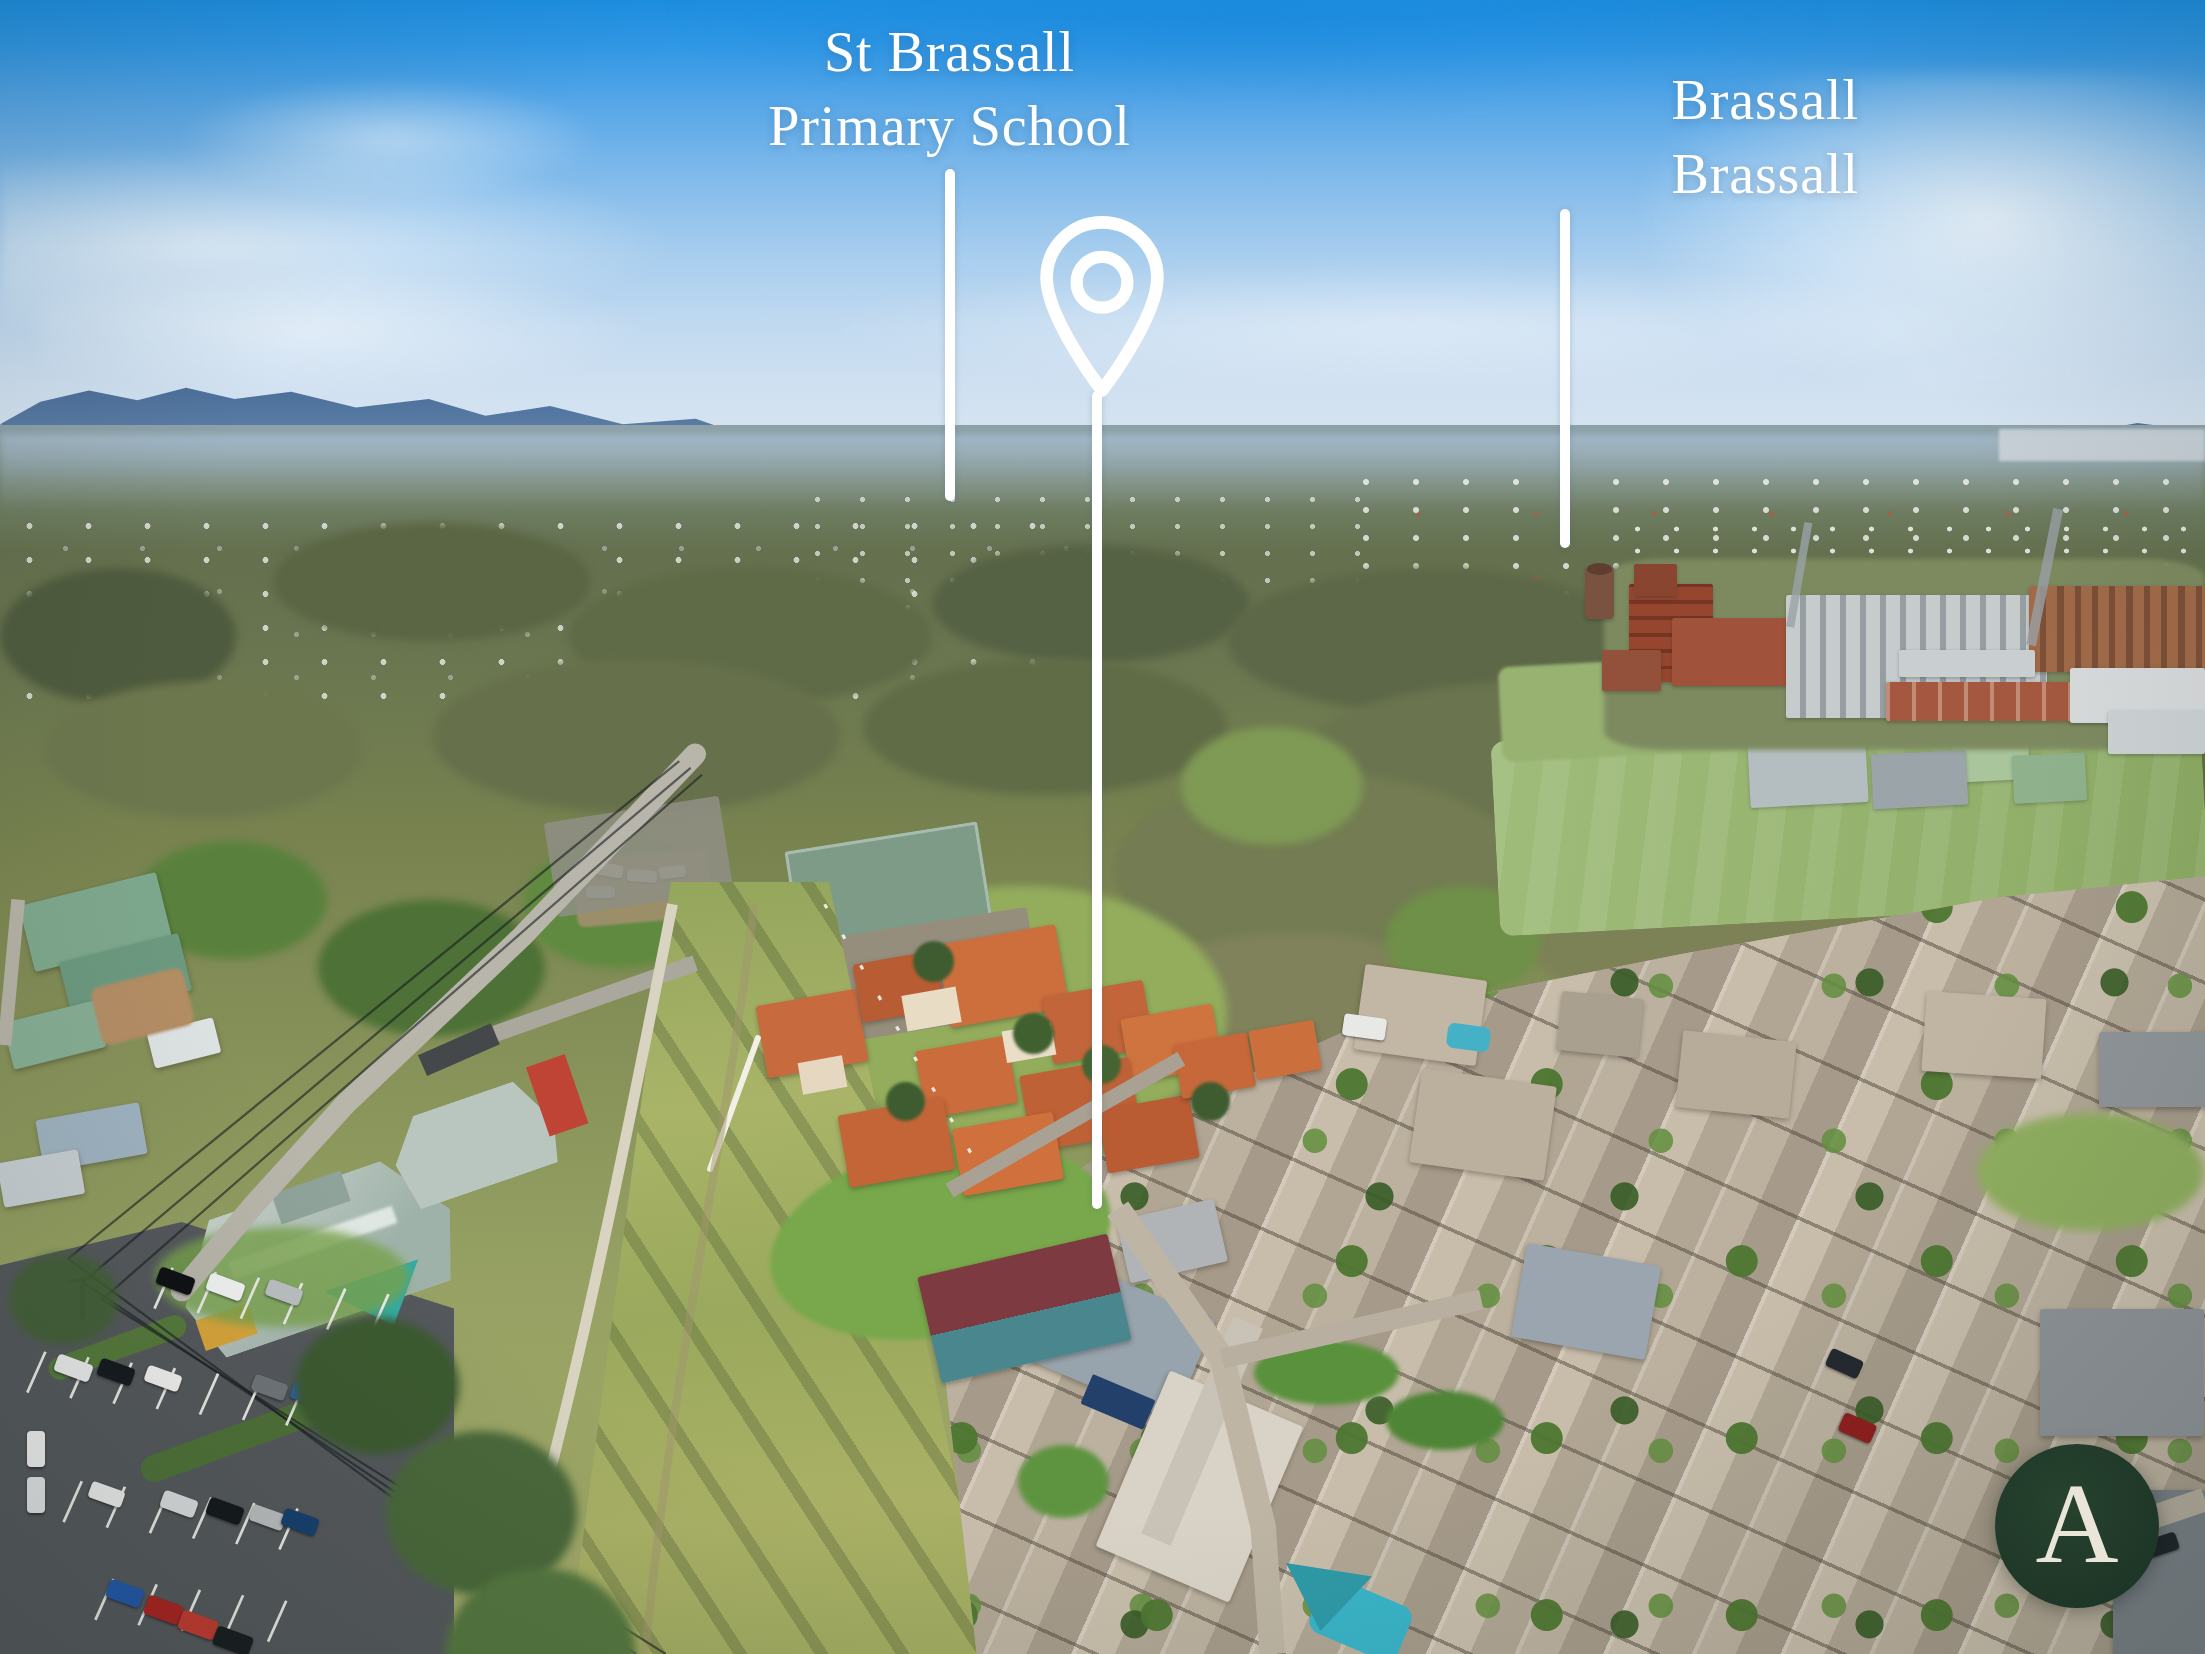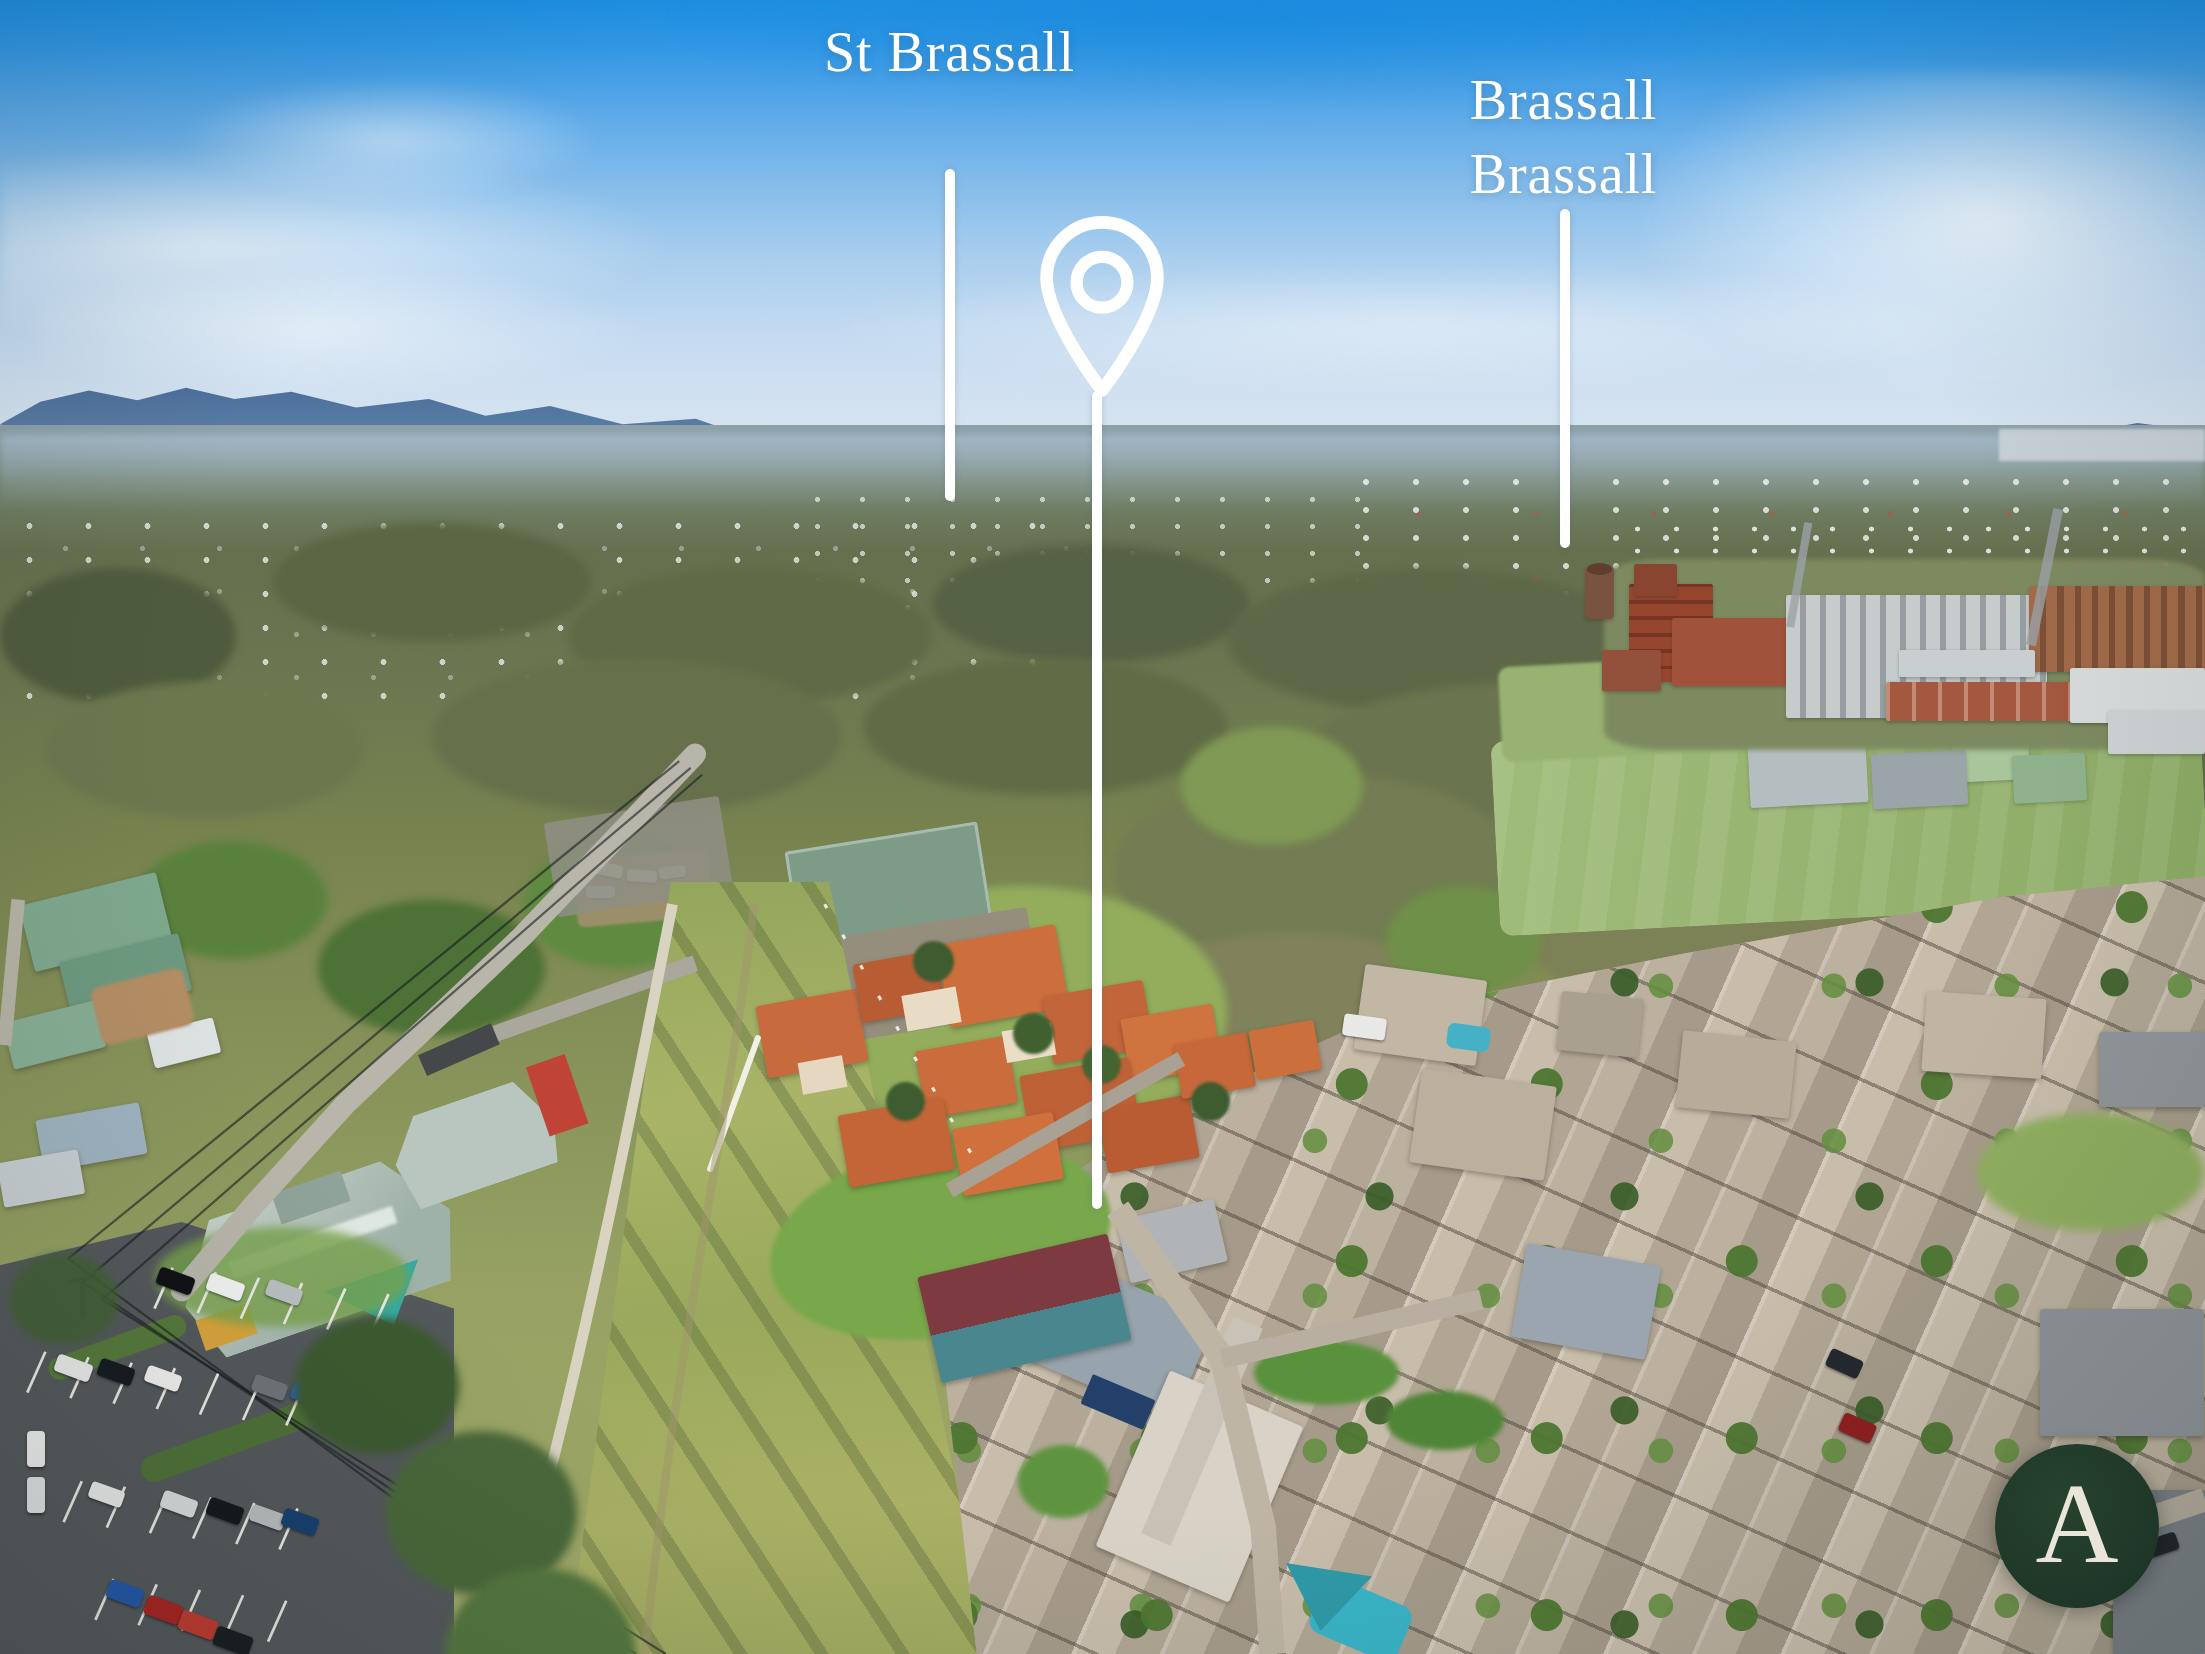--- a/index.html
+++ b/index.html
@@ -287,24 +287,25 @@
   <div class="tb" style="left:295px;top:1318px;width:164px;height:136px;background:#3c5a30;"></div>
   <div class="tb" style="left:386px;top:1431px;width:191px;height:164px;background:#49683a;"></div>
   <div class="tb" style="left:445px;top:1568px;width:191px;height:173px;background:#54763f;"></div>
   <div class="tb" style="left:9px;top:1254px;width:109px;height:91px;background:#426033;opacity:.85;"></div>
 
   <div class="p" style="left:0;top:0;width:2205px;height:1654px;
        background:radial-gradient(ellipse at 50% 45%,rgba(0,0,0,0) 60%,rgba(20,30,25,.16) 100%);"></div>
 
   <div class="anno" style="left:654px;top:16px;width:591px;">
     <div>St Brassall</div>
+    <div>Primary School</div>
   </div>
   <div class="leader" style="left:945px;top:169px;height:332px;"></div>
 
-  <div class="anno" style="left:1268px;top:64px;width:591px;">
+  <div class="anno" style="left:1268px;top:64px;width:591px;text-align:right;">
     <div>Brassall</div>
     <div>Brassall</div>
   </div>
   <div class="leader" style="left:1560px;top:209px;height:339px;"></div>
 
   <div class="leader" style="left:1092px;top:391px;height:818px;"></div>
   <svg class="p" style="left:1033px;top:213px;" width="138" height="184" viewBox="0 0 304 404">
     <path d="M152,390 C152,390 30,232 30,142 a122,122 0 1 1 244,0 C274,232 152,390 152,390 Z" fill="none" stroke="#ffffff" stroke-width="28" stroke-linejoin="round"></path>
     <circle cx="152" cy="152" r="56" fill="none" stroke="#ffffff" stroke-width="27"></circle>
   </svg>

